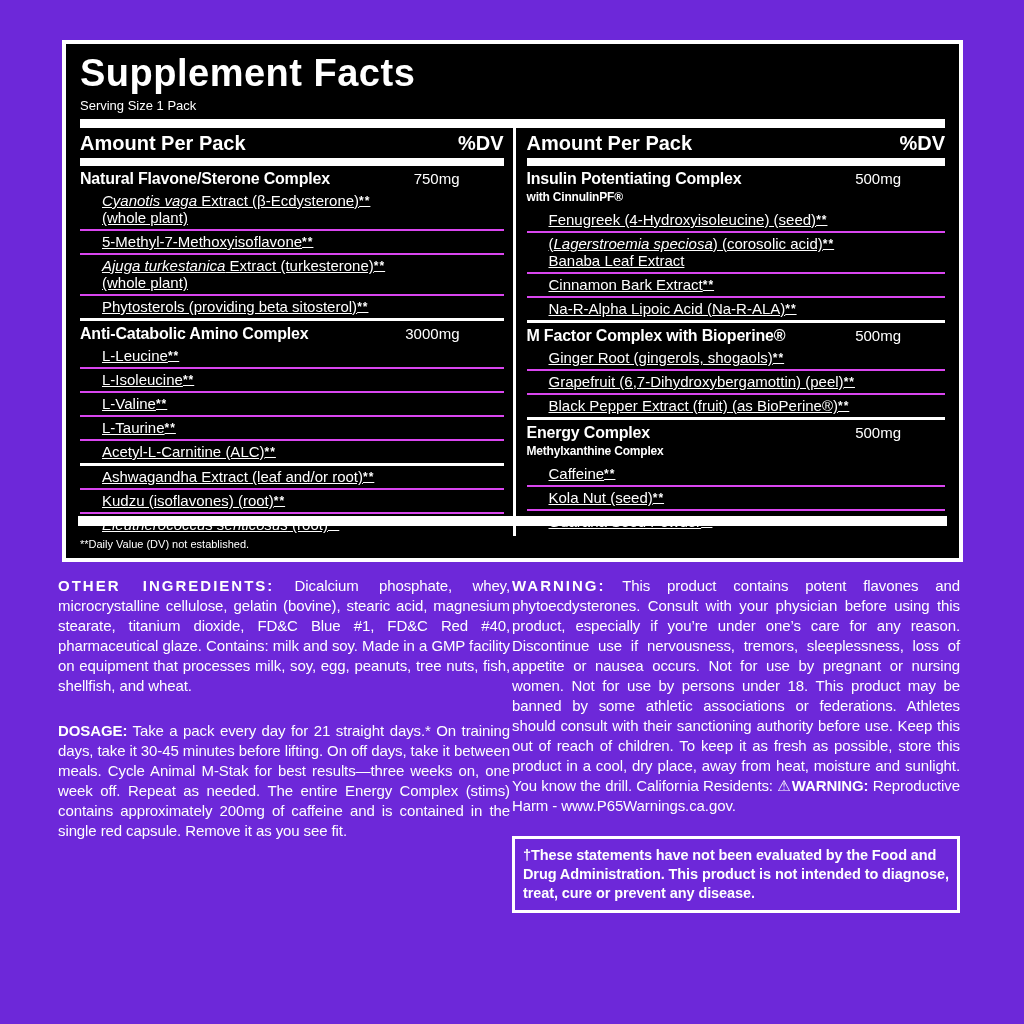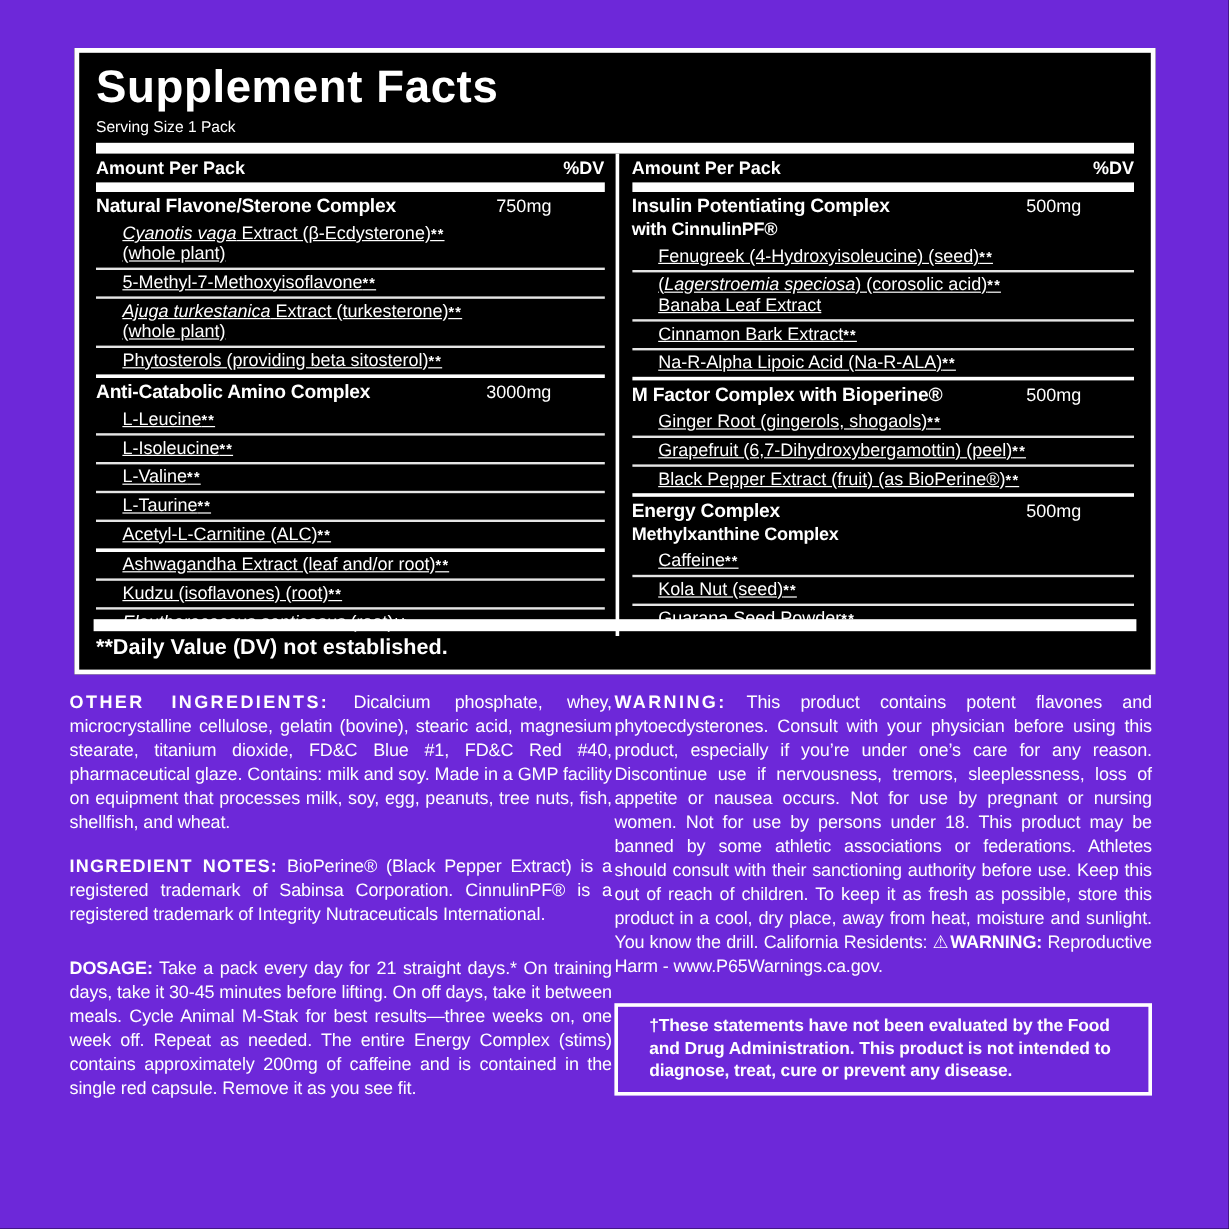--- a/index.html
+++ b/index.html
@@ -17,48 +17,48 @@
   .title{
     font-size:38px;font-weight:700;letter-spacing:.5px;line-height:42px;
   }
   .serving{font-size:13px;margin-top:4px;}
   .bar{background:#ffffff;height:9px;}
   .bar-top{margin-top:6px;}
   .cols{display:flex;margin-top:0;}
   .col{width:50%;box-sizing:border-box;}
   .col-left{padding-right:9px;}
   .col-right{border-left:3px solid #ffffff;padding-left:11px;}
-  .col-header{display:flex;justify-content:space-between;font-weight:700;font-size:15px;padding:4px 0 3px;text-align:right;}
+  .col-header{display:flex;justify-content:space-between;font-weight:700;font-size:20px;padding:4px 0 3px;text-align:right;}
   .bar-col{height:8px;}
   .section{padding:0;}
   .section + .section{border-top:3px solid #ffffff;}
   .sec-head{padding:3px 0 2px;}
   .sec-h1{display:flex;justify-content:space-between;align-items:baseline;}
   .sec-title{font-weight:700;font-size:16px;letter-spacing:-.2px;line-height:19px;}
   .sec-amount{font-size:15px;margin-right:44px;white-space:nowrap;}
-  .sec-h2{font-weight:700;font-size:15px;letter-spacing:-.2px;line-height:19px;}
+  .sec-h2{font-weight:700;font-size:12px;letter-spacing:-.2px;line-height:19px;}
   .item{display:flex;justify-content:flex-start;align-items:flex-start;padding:2px 0 3px;text-decoration:underline;}
-  .item + .item{border-top:2px solid #e5e5e5;}
+  .item + .item{border-top:2px solid #d946ef;}
   .item-name{padding-left:22px;font-size:15px;line-height:17px;}
   .item-name .it{font-style:italic;}
   .item-dv{font-weight:700;font-size:12px;padding-top:2px;letter-spacing:1px;white-space:nowrap;}
   .bar-bottom{position:absolute;left:12px;right:12px;bottom:32px;height:10px;}
-  .footnote{position:absolute;left:14px;bottom:8px;font-weight:700;font-size:18px;text-align:right;}
+  .footnote{position:absolute;left:14px;bottom:8px;font-weight:400;font-size:11px;text-align:right;}
   
   .notes-left{position:absolute;left:58px;top:576px;width:452px;}
   .notes-right{position:absolute;left:512px;top:576px;width:448px;}
   .para{margin:0;font-size:15px;line-height:20px;text-align:justify;letter-spacing:-.1px;}
   .para + .para{margin-top:17px;}
   .para.gap-lg{margin-top:25px;}
   .lead{font-weight:700;}
   .track-wide{letter-spacing:2px;}
   .track-med{letter-spacing:1px;}
   .warn-icon{font-weight:700;margin:0 1px 0 4px;}
   .fda-box{
-    margin-top:20px;border:3px solid #ffffff;padding:7px 26px;
+    margin-top:20px;border:3px solid #ffffff;padding:7px 8px;
     font-weight:700;font-size:14.5px;line-height:19px;text-align:left;letter-spacing:-.1px;
   }
 </style>
 </head>
 <body>
 
 <div class="stage">
 
   <div class="panel">
     <div class="title">Supplement Facts</div>
@@ -260,24 +260,20 @@
         </div>
       </div>
     <div class="bar bar-bottom"></div>
     <div class="footnote">**Daily Value (DV) not established.</div>
   </div>
 
   <div class="notes-left">
     <p class="para">
       <span class="lead track-wide">OTHER INGREDIENTS:</span>
       <span>Dicalcium phosphate, whey, microcrystalline cellulose, gelatin (bovine), stearic acid, magnesium stearate, titanium dioxide, FD&amp;C Blue #1, FD&amp;C Red #40, pharmaceutical glaze. Contains: milk and soy. Made in a GMP facility on equipment that processes milk, soy, egg, peanuts, tree nuts, fish, shellfish, and wheat.</span>
-    </p>
-    <p class="para">
-      <span class="lead track-med">INGREDIENT NOTES:</span>
-      <span>BioPerine® (Black Pepper Extract) is a registered trademark of Sabinsa Corporation. CinnulinPF® is a registered trademark of Integrity Nutraceuticals International.</span>
     </p>
     <p class="para gap-lg">
       <span class="lead">DOSAGE:</span>
       <span>Take a pack every day for 21 straight days.* On training days, take it 30-45 minutes before lifting. On off days, take it between meals. Cycle Animal M-Stak for best results—three weeks on, one week off. Repeat as needed. The entire Energy Complex (stims) contains approximately 200mg of caffeine and is contained in the single red capsule. Remove it as you see fit.</span>
     </p>
   </div>
 
   <div class="notes-right">
     <p class="para">
       <span class="lead track-wide">WARNING:</span>

